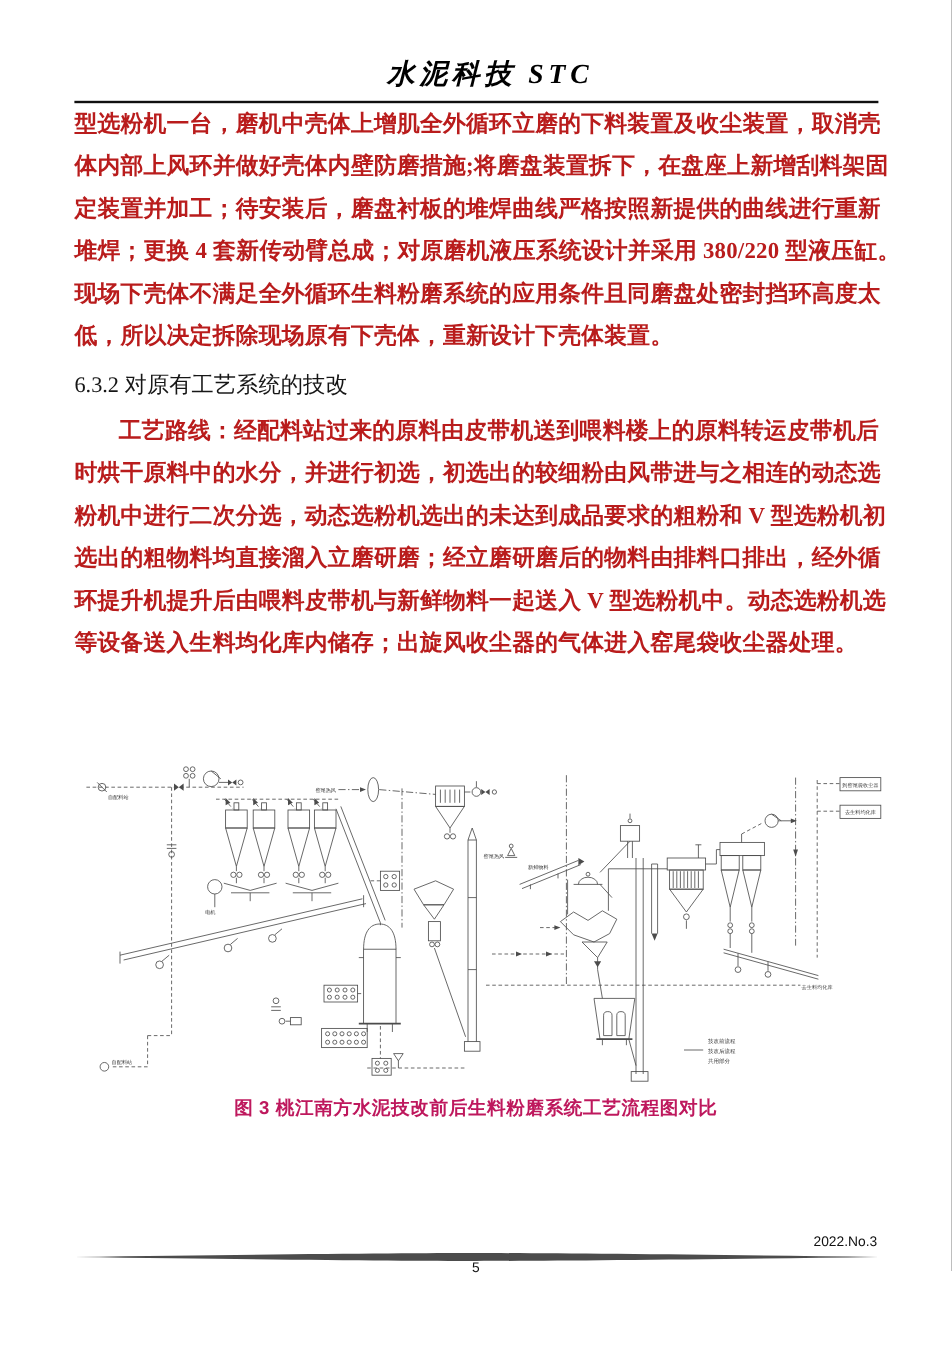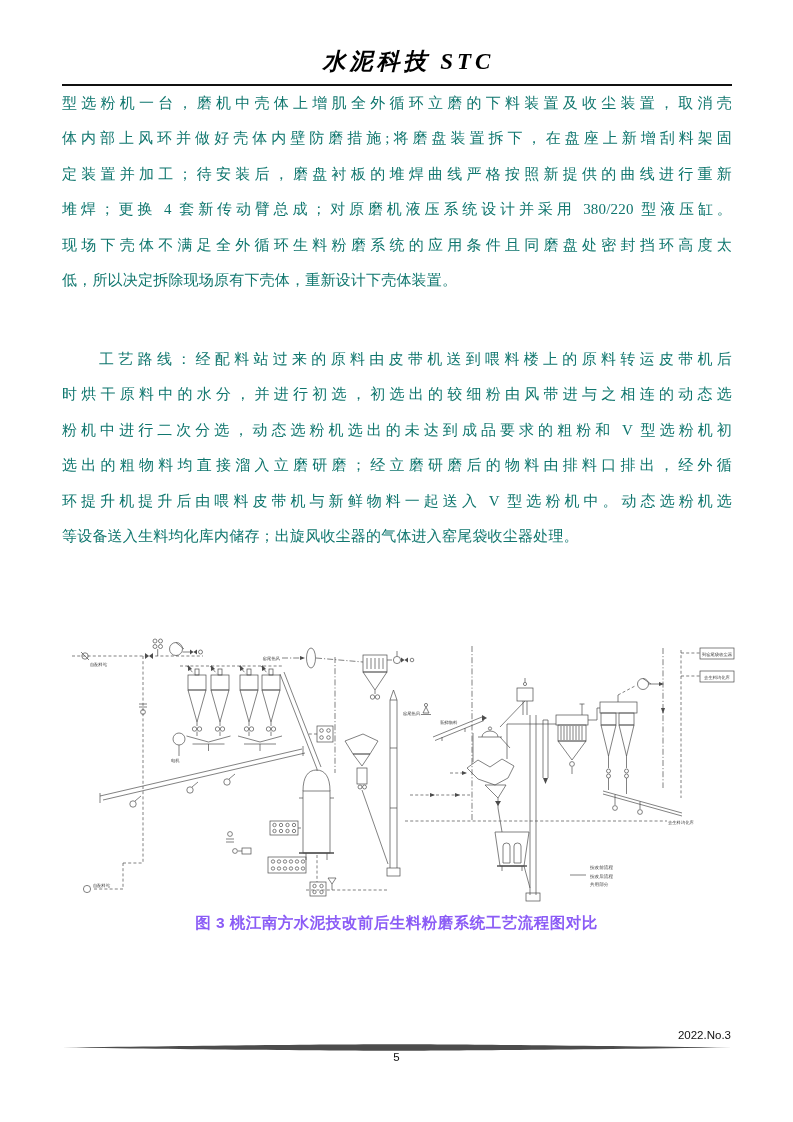--- a/index.html
+++ b/index.html
@@ -8,34 +8,34 @@
     font-family:"Liberation Serif","DejaVu Serif",serif;color:#141414;overflow:hidden;
     margin:0 auto;
   }
   #journal-title{
     position:absolute;left:0;top:46px;width:100%;text-align:center;
     font-size:23px;font-weight:700;font-style:italic;letter-spacing:4px;color:#000;padding-left:12px;
   }
   #top-rule{position:absolute;left:62px;top:84px;width:670px;height:2.2px;background:#101010;}
   .textcol{position:absolute;left:62px;width:670px;}
   .line{
-    height:35.4px;line-height:35.4px;font-size:15px;white-space:nowrap;
-    text-align:justify;text-align-last:justify;letter-spacing:0.2px;color:#0f766e;
+    height:35.4px;line-height:35.4px;font-size:19px;white-space:nowrap;
+    text-align:justify;text-align-last:justify;letter-spacing:0.2px;color:#b91c1c;font-weight:bold;
   }
   .line.no-just{text-align-last:left;}
   .line.indent{padding-left:37px;}
   #sec-heading{
     position:absolute;left:62px;top:304px;width:670px;height:36px;line-height:36px;
     font-size:18.6px;color:#161616;
   }
   #flow-diagram{position:absolute;left:70px;top:638px;width:665px;height:270px;}
   #fig-caption{
     position:absolute;left:0;top:913px;width:100%;text-align:center;
     font-family:"Liberation Sans","DejaVu Sans",sans-serif;font-weight:700;
-    font-size:15.5px;color:#8b5cf6;letter-spacing:0.5px;
+    font-size:15.5px;color:#be185d;letter-spacing:0.5px;
   }
   #bottom-rule{position:absolute;left:62px;top:1044px;width:670px;height:7px;}
   #page-num{
     position:absolute;left:0;top:1051px;width:100%;text-align:center;
     font-family:"Liberation Sans","DejaVu Sans",sans-serif;font-size:11.5px;color:#111;
   }
   #issue-num{
     position:absolute;right:62px;top:1029px;
     font-family:"Liberation Sans","DejaVu Sans",sans-serif;font-size:11.5px;color:#111;
   }
@@ -57,20 +57,21 @@
 
   <div class="textcol" style="top:86px">
     <div class="line">型选粉机一台，磨机中壳体上增肌全外循环立磨的下料装置及收尘装置，取消壳</div>
     <div class="line">体内部上风环并做好壳体内壁防磨措施;将磨盘装置拆下，在盘座上新增刮料架固</div>
     <div class="line">定装置并加工；待安装后，磨盘衬板的堆焊曲线严格按照新提供的曲线进行重新</div>
     <div class="line">堆焊；更换 4 套新传动臂总成；对原磨机液压系统设计并采用 380/220 型液压缸。</div>
     <div class="line">现场下壳体不满足全外循环生料粉磨系统的应用条件且同磨盘处密封挡环高度太</div>
     <div class="line no-just">低，所以决定拆除现场原有下壳体，重新设计下壳体装置。</div>
   </div>
 
+  <div id="sec-heading">6.3.2 对原有工艺系统的技改</div>
 
   <div class="textcol" style="top:342px">
     <div class="line indent">工艺路线：经配料站过来的原料由皮带机送到喂料楼上的原料转运皮带机后</div>
     <div class="line">时烘干原料中的水分，并进行初选，初选出的较细粉由风带进与之相连的动态选</div>
     <div class="line">粉机中进行二次分选，动态选粉机选出的未达到成品要求的粗粉和 V 型选粉机初</div>
     <div class="line">选出的粗物料均直接溜入立磨研磨；经立磨研磨后的物料由排料口排出，经外循</div>
     <div class="line">环提升机提升后由喂料皮带机与新鲜物料一起送入 V 型选粉机中。动态选粉机选</div>
     <div class="line no-just">等设备送入生料均化库内储存；出旋风收尘器的气体进入窑尾袋收尘器处理。</div>
   </div>
 

